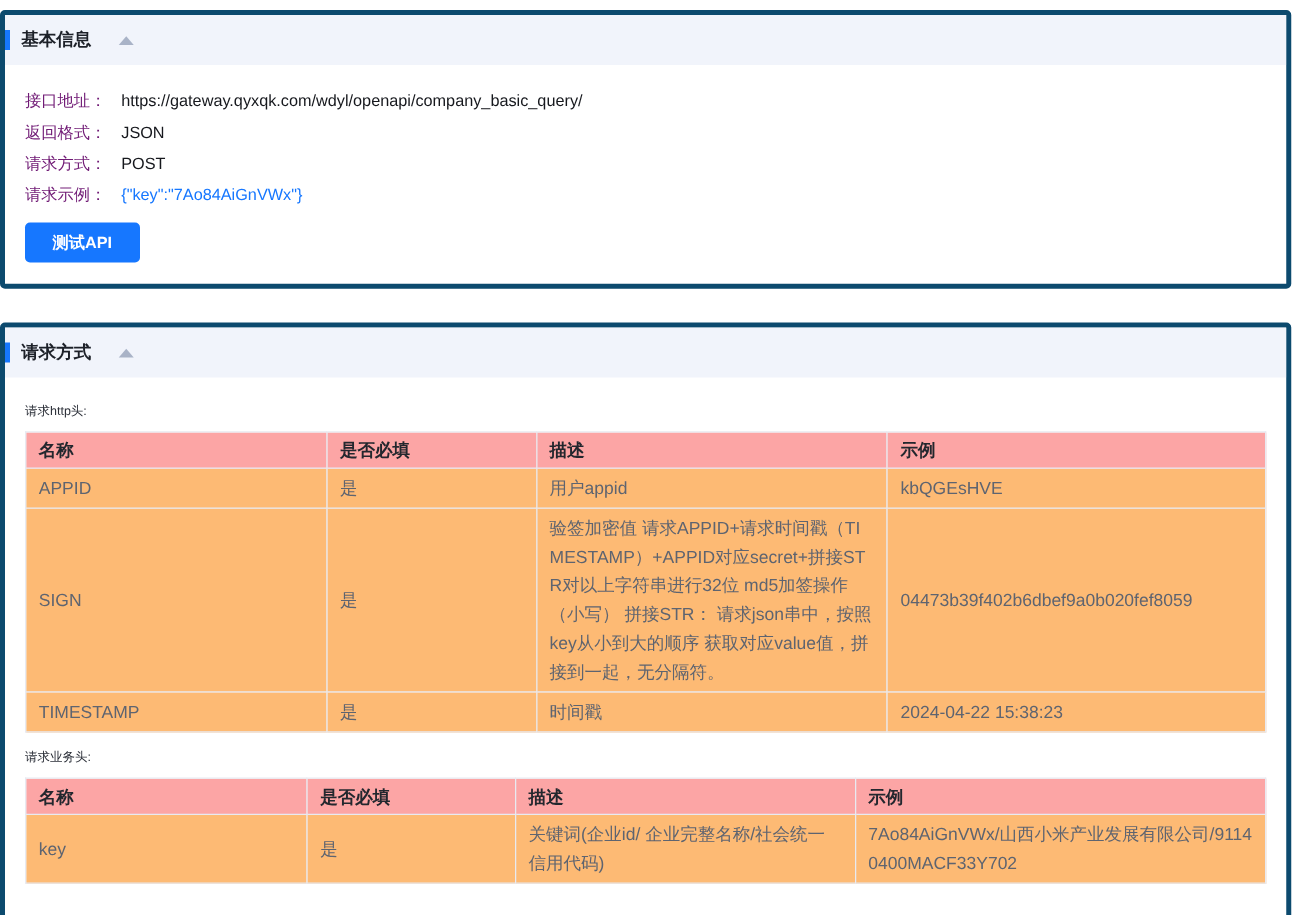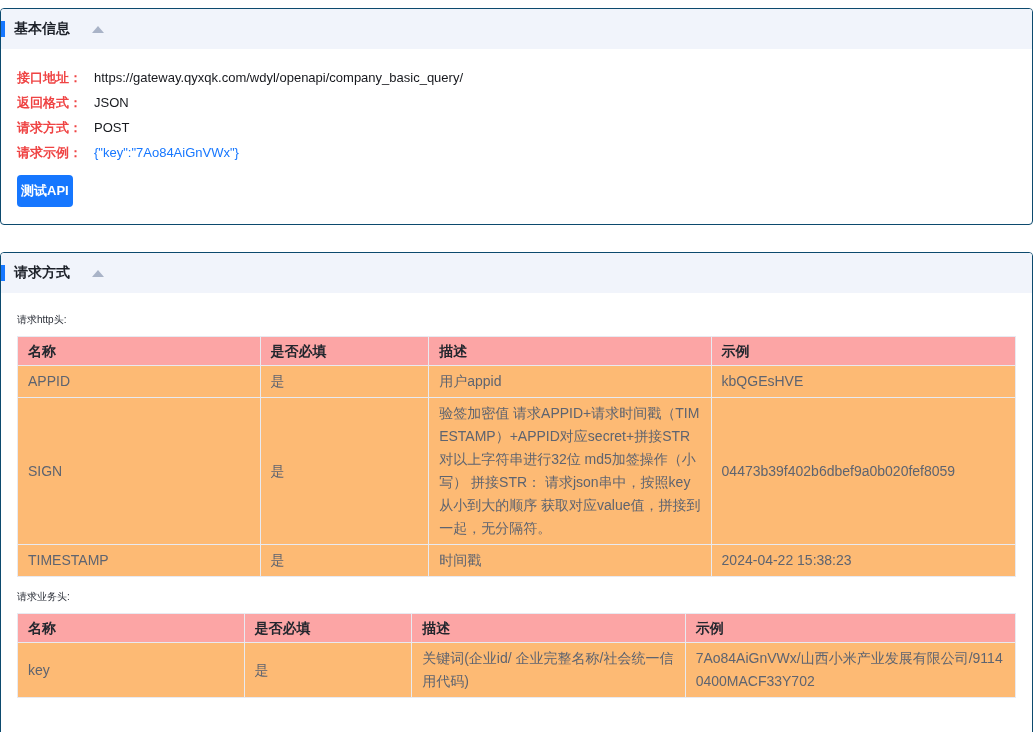--- a/index.html
+++ b/index.html
@@ -5,21 +5,21 @@
   * { box-sizing: border-box; margin: 0; padding: 0; }
   html, body { background: #ffffff; }
   body {
     width: 1035px; min-height: 732px;
     font-family: "Liberation Sans", "DejaVu Sans", sans-serif;
     color: #1d2129;
   }
   .page { padding: 8px 2px 0 0; }
 
   .card {
-    border: 1px solid #0c4a6e;
+    border: 4px solid #0c4a6e;
     border-radius: 4px;
     background: #fff;
     margin-bottom: 27px;
     overflow: hidden;
   }
   .card-header {
     position: relative;
     background: #f1f4fb;
     height: 40px;
     display: flex;
@@ -43,31 +43,31 @@
     width: 0; height: 0;
     border-left: 6px solid transparent;
     border-right: 6px solid transparent;
     border-bottom: 7px solid #a9b3c7;
     cursor: pointer;
   }
 
   
   .basic-body { padding: 16px 16px 17px; }
   .field-row { display: flex; align-items: center; height: 25px; font-size: 13px; }
-  .field-label { color: #ef4444; flex: none; font-weight: bold; }
+  .field-label { color: #701a75; flex: none; }
   .field-value { color: #16181d; font-weight: 500; margin-left: 12px; }
   .field-value.blue { color: #1677ff; }
   .test-btn {
     margin-top: 10px;
     display: inline-block;
     background: #1677ff;
     color: #ffffff;
     border: none;
     border-radius: 4px;
-    padding: 7px 4px;
+    padding: 7px 22px;
     font-size: 13px;
     font-weight: 600;
     font-family: inherit;
     cursor: pointer;
   }
 
   
   .params-body { padding: 20px 16px 44px; }
   .table-caption { font-size: 10px; color: #2b2f38; margin-bottom: 9px; }
   .table-caption.second { margin-top: 13px; }

